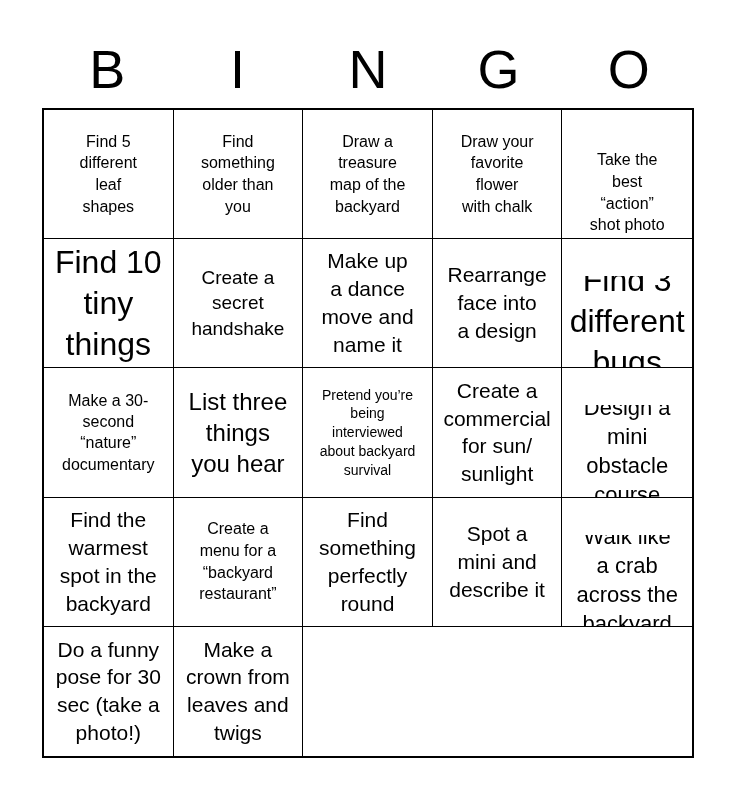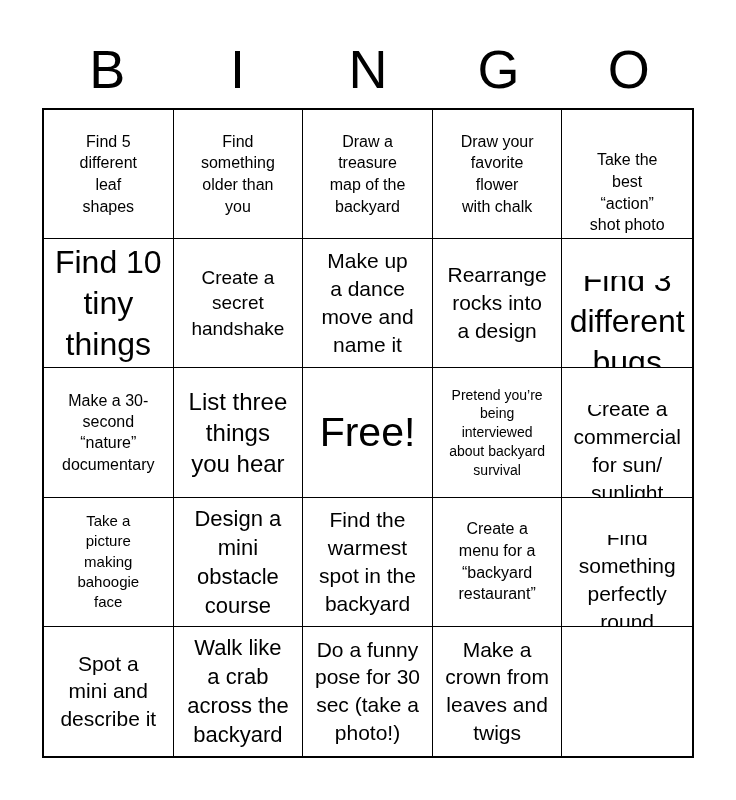--- a/index.html
+++ b/index.html
@@ -102,49 +102,43 @@
 tiny
 things</div>
     <div class="cell f19">Create a
 secret
 handshake</div>
     <div class="cell f21">Make up
 a dance
 move and
 name it</div>
     <div class="cell f21">Rearrange
-rocks into
+face into
 a design</div>
     <div class="cell f27">Find 3
 different
 bugs</div>
 
     <div class="cell f16">Make a 30-
 second
 “nature”
 documentary</div>
     <div class="cell f24">List three
 things
 you hear</div>
-    <div class="cell f41">Free!</div>
     <div class="cell f14">Pretend you’re
 being
 interviewed
 about backyard
 survival</div>
 
     <div class="cell f21">Create a
 commercial
 for sun/
 sunlight</div>
-    <div class="cell f15">Take a
-picture
-making
-bahoogie
-face</div>
     <div class="cell f22">Design a
 mini
 obstacle
 course</div>
     <div class="cell f21">Find the
 warmest
 spot in the
 backyard</div>
     <div class="cell f20">Create a
 menu for a

